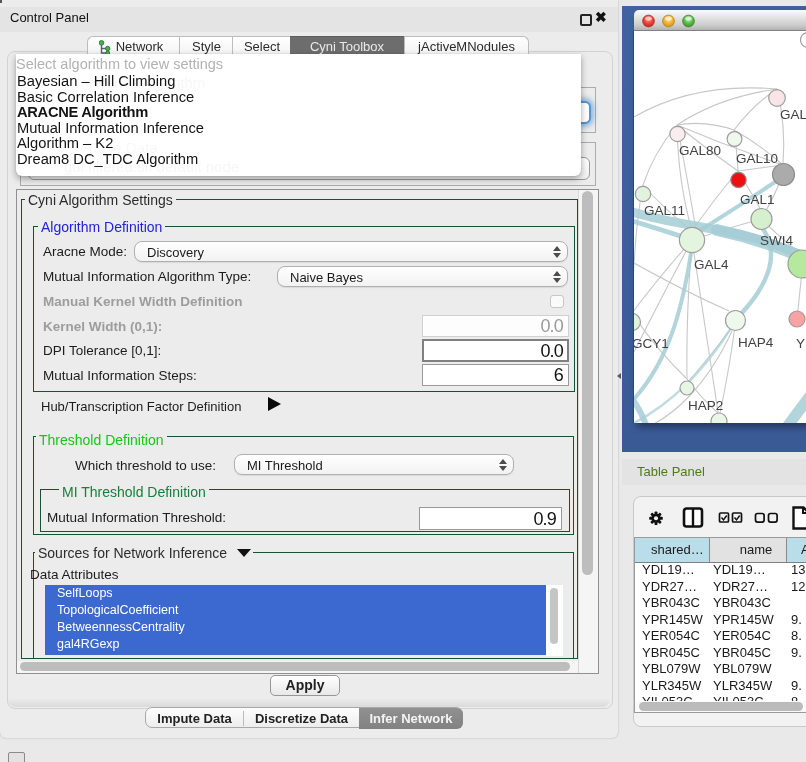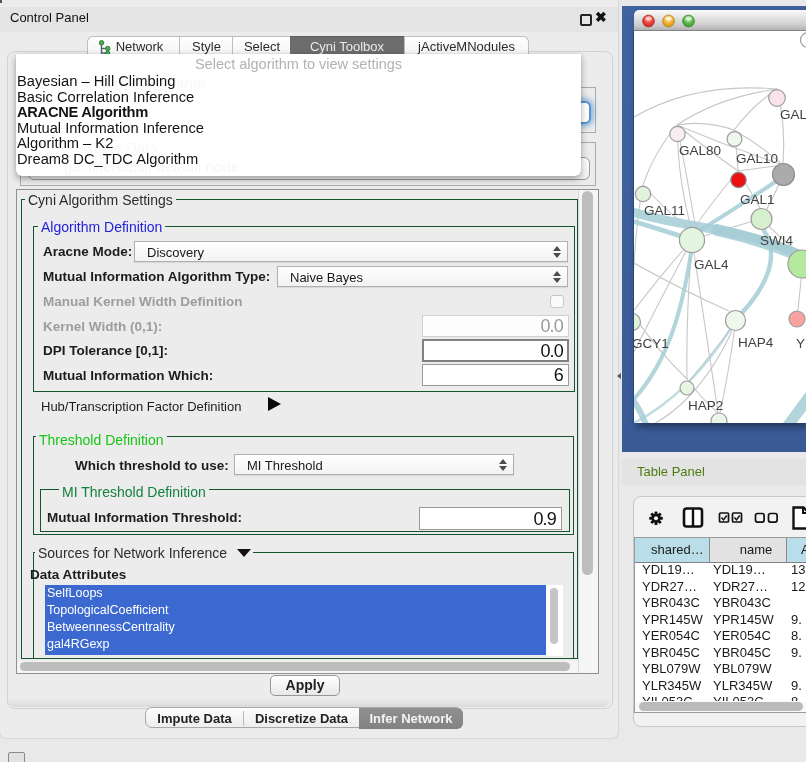--- a/index.html
+++ b/index.html
@@ -1,25 +1,25 @@
 <!DOCTYPE html>
 <html><head>
 <meta charset="utf-8">
 <style>
   html,body{margin:0;padding:0}
   body{width:806px;height:762px;overflow:hidden;position:relative;background:#e9e9e9;
        font-family:"Liberation Sans",sans-serif;}
   .abs{position:absolute}
   .nw{white-space:nowrap}
-  .lbl{position:absolute;font-weight:bold;font-size:13.5px;color:#1c1c1c;white-space:nowrap}
+  .lbl{position:absolute;font-weight:normal;font-size:13.5px;color:#1c1c1c;white-space:nowrap}
   .glbl{position:absolute;font-weight:bold;font-size:13.5px;color:#9d9d9d;white-space:nowrap}
   .gb{position:absolute;border:1px solid #14532d}
   .gbt{position:absolute;top:-8px;background:#ececec;padding:0 3px;font-size:14px;white-space:nowrap;line-height:16px}
   .combo{position:absolute;background:linear-gradient(#ffffff,#f2f2f2);border:1px solid #b0b0b0;
-         border-radius:0;font-size:13px;color:#1a1a1a;box-shadow:0 1px 1px rgba(0,0,0,0.08)}
+         border-radius:8px;font-size:13px;color:#1a1a1a;box-shadow:0 1px 1px rgba(0,0,0,0.08)}
   .combo .ct{position:absolute;left:12px;top:3px;white-space:nowrap}
   .carr{position:absolute;right:7px;top:50%;width:8px;height:14px;margin-top:-7px}
   .carr:before{content:"";position:absolute;left:1px;top:1px;border-left:4px solid transparent;
     border-right:4px solid transparent;border-bottom:5px solid #4c4c4c}
   .carr:after{content:"";position:absolute;left:1px;bottom:1px;border-left:4px solid transparent;
     border-right:4px solid transparent;border-top:5px solid #4c4c4c}
   .tf{position:absolute;background:#fff;font-size:18px;letter-spacing:-0.8px;color:#111;text-align:right;box-sizing:border-box}
   .tab{height:20px;font-size:13px;color:#2b2b2b;text-align:center;line-height:20px;
        background:linear-gradient(#ffffff,#f2f2f2);border-top:1px solid #bdbdbd;position:absolute;top:0}
   .seg{position:absolute;top:0;height:21px;line-height:21px;text-align:center;font-weight:bold;font-size:13px;color:#222}
@@ -76,21 +76,21 @@
     <div class="combo" style="left:260px;top:76px;width:289px;height:19px">
         <span class="ct">Naive Bayes</span>
         <span class="carr"></span>
       </div>
     <div class="glbl" style="left:26px;top:104px">Manual Kernel Width Definition</div>
     <div class="abs" style="left:533px;top:105px;width:12px;height:11px;background:#fafafa;border:1px solid #c6c6c6;border-radius:3px"></div>
     <div class="glbl" style="left:26px;top:129px">Kernel Width (0,1):</div>
     <div class="tf" style="left:405px;top:125px;width:147px;height:22px;background:#fdfdfd;border:1px solid #d0d0d0;color:#9a9a9a;padding-right:5px;line-height:21px">0.0</div>
     <div class="lbl" style="left:26px;top:153px">DPI Tolerance [0,1]:</div>
     <div class="tf" style="left:405px;top:149px;width:147px;height:23px;border:2px solid #818181;padding-right:4px;line-height:20px">0.0</div>
-    <div class="lbl" style="left:26px;top:178px">Mutual Information Which:</div>
+    <div class="lbl" style="left:26px;top:178px">Mutual Information Steps:</div>
     <div class="tf" style="left:405px;top:174px;width:147px;height:22px;border:1px solid #9a9a9a;padding-right:5px;line-height:21px">6</div>
 
     <div class="abs nw" style="left:24px;top:209px;font-size:13px;color:#1c1c1c">Hub/Transcription Factor Definition</div>
     <div class="abs" style="left:251px;top:207px;width:0;height:0;border-top:7.5px solid transparent;border-bottom:7.5px solid transparent;border-left:13px solid #0a0a0a"></div>
 
     <div class="gb" style="left:16px;top:246px;width:539px;height:97px">
       <div class="gbt" style="left:2px;top:-5px;color:#17c517">Threshold Definition</div>
     </div>
     <div class="lbl" style="left:58px;top:268px">Which threshold to use:</div>
     <div class="combo" style="left:217px;top:264px;width:278px;height:19px">
@@ -102,21 +102,21 @@
     </div>
     <div class="lbl" style="left:30px;top:320px">Mutual Information Threshold:</div>
     <div class="tf" style="left:402px;top:317px;width:143px;height:23px;border:1px solid #999;padding-right:5px;line-height:22px">0.9</div>
 
     <div class="gb" style="left:16px;top:362px;width:539px;height:105px">
       <div class="gbt" style="left:1px;color:#2c2c2c;padding-right:26px">Sources for Network Inference</div>
       <div class="abs" style="left:203px;top:-4px;width:0;height:0;border-left:7px solid transparent;border-right:7px solid transparent;border-top:8px solid #111"></div>
     </div>
     <div class="lbl" style="left:13px;top:377px">Data Attributes</div>
 
-    <div class="abs" style="left:28px;top:395px;width:501px;height:70px;background:#3c69cf;color:#fff;font-size:12.5px;line-height:17px;padding-left:2px;overflow:hidden">
+    <div class="abs" style="left:28px;top:395px;width:501px;height:70px;background:#3c69cf;color:#fff;font-size:12.5px;line-height:17px;padding-left:12px;overflow:hidden">
       SelfLoops<br>TopologicalCoefficient<br>BetweennessCentrality<br>gal4RGexp
     </div>
     <div class="abs" style="left:529px;top:395px;width:17px;height:71px;background:#ffffff"></div>
     <div class="abs" style="left:533px;top:398px;width:8px;height:56px;background:#c5c5c5;border-radius:4px"></div>
 
     <div class="abs" style="left:561px;top:0;width:20px;height:483px;background:#f5f5f5;border-left:1px solid #d8d8d8"></div>
     <div class="abs" style="left:565px;top:1px;width:11px;height:384px;background:#bdbdbd;border-radius:6px"></div>
     <div class="abs" style="left:0;top:471px;width:561px;height:12px;background:#f5f5f5"></div>
     <div class="abs" style="left:3px;top:472px;width:550px;height:9px;background:#bdbdbd;border-radius:5px"></div>
   </div>
@@ -127,21 +127,21 @@
 
   <div class="abs" style="left:145px;top:707px;width:318px;height:21px;background:linear-gradient(#fdfdfd,#ededed);border:1px solid #a8a8a8;border-radius:7px;box-sizing:border-box">
     <div class="seg" style="left:0;width:97px">Impute Data</div>
     <div class="abs" style="left:97px;top:3px;width:1px;height:15px;background:#bbb"></div>
     <div class="seg" style="left:98px;width:115px">Discretize Data</div>
     <div class="seg" style="left:213px;width:104px;background:linear-gradient(#909090,#828282);color:#f4f4f4;border-radius:0 6px 6px 0">Infer Network</div>
   </div>
 </div>
 
 <div class="abs" id="popup" style="left:16px;top:54px;width:565px;height:122px;background:#fff;border-radius:0 0 6px 6px;box-shadow:0 3px 7px rgba(0,0,0,0.35),0 0 1px rgba(0,0,0,0.2);font-size:13px;color:#141414">
-  <div class="abs nw" style="left:0;top:2px;width:565px;text-align:center;color:#b2b2b2;font-size:14.5px">Select algorithm to view settings</div>
+  <div class="abs nw" style="left:0;top:2px;width:565px;text-align:left;color:#b2b2b2;font-size:14.5px">Select algorithm to view settings</div>
   <div class="abs nw" style="left:60px;top:20px;color:rgba(40,40,40,0.04);font-size:15px">Inference Algorithm</div>
   <div class="abs nw" style="left:70px;top:85px;color:rgba(40,40,40,0.04);font-size:15px">Table Data</div>
   <div class="abs nw" style="left:48px;top:104px;color:rgba(40,40,40,0.045);font-size:15px">gal.filtered.sif default node</div>
   <div class="abs nw" style="left:1px;top:19px;font-size:14.7px">Bayesian – Hill Climbing</div>
   <div class="abs nw" style="left:1px;top:34.5px;font-size:14.7px">Basic Correlation Inference</div>
   <div class="abs nw" style="left:1px;top:50px;font-weight:bold;font-size:14.7px;letter-spacing:-0.3px">ARACNE Algorithm</div>
   <div class="abs nw" style="left:1px;top:65.5px;font-size:14.7px">Mutual Information Inference</div>
   <div class="abs nw" style="left:1px;top:81.2px;font-size:14.7px">Algorithm – K2</div>
   <div class="abs nw" style="left:1px;top:97px;font-size:14.7px">Dream8 DC_TDC Algorithm</div>
 </div>

